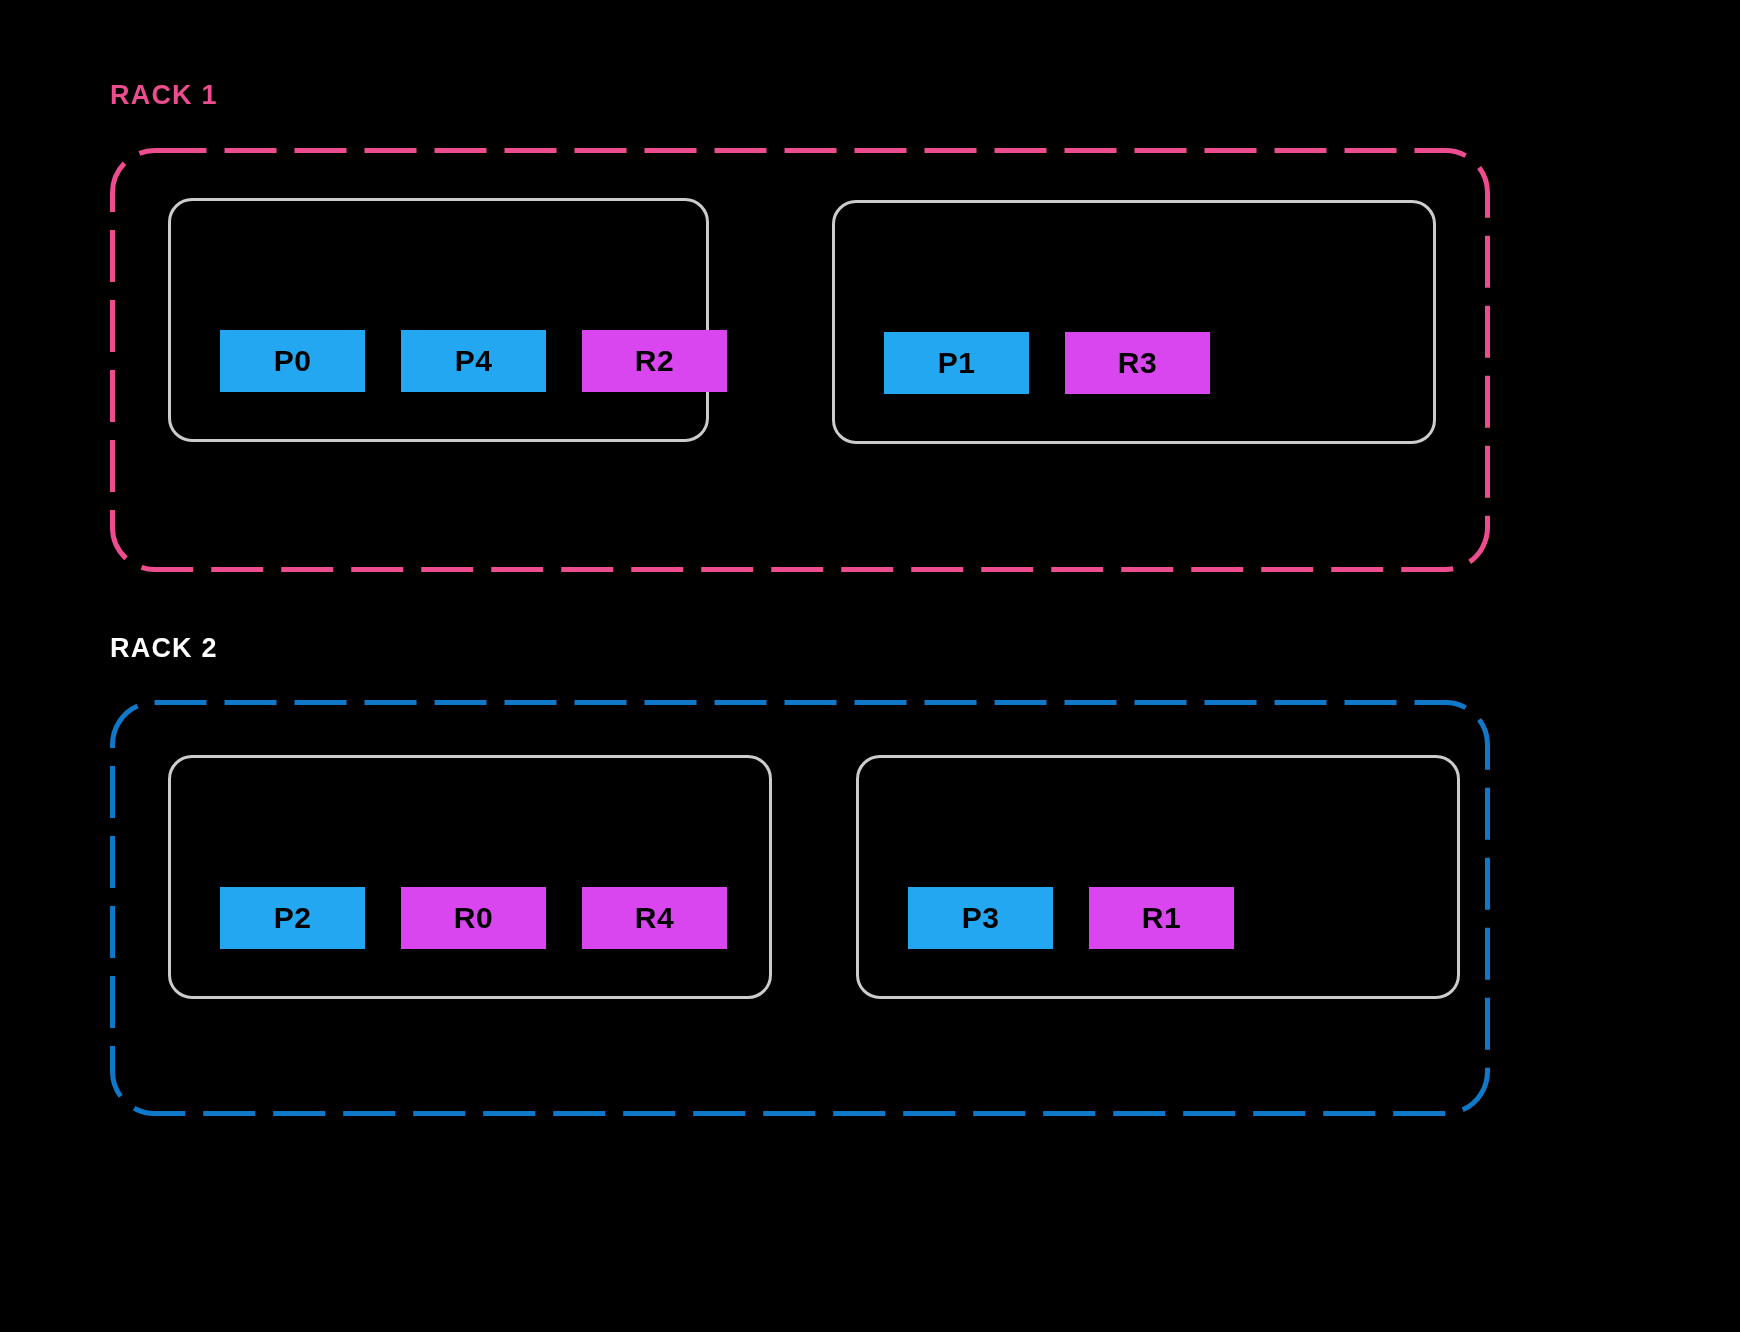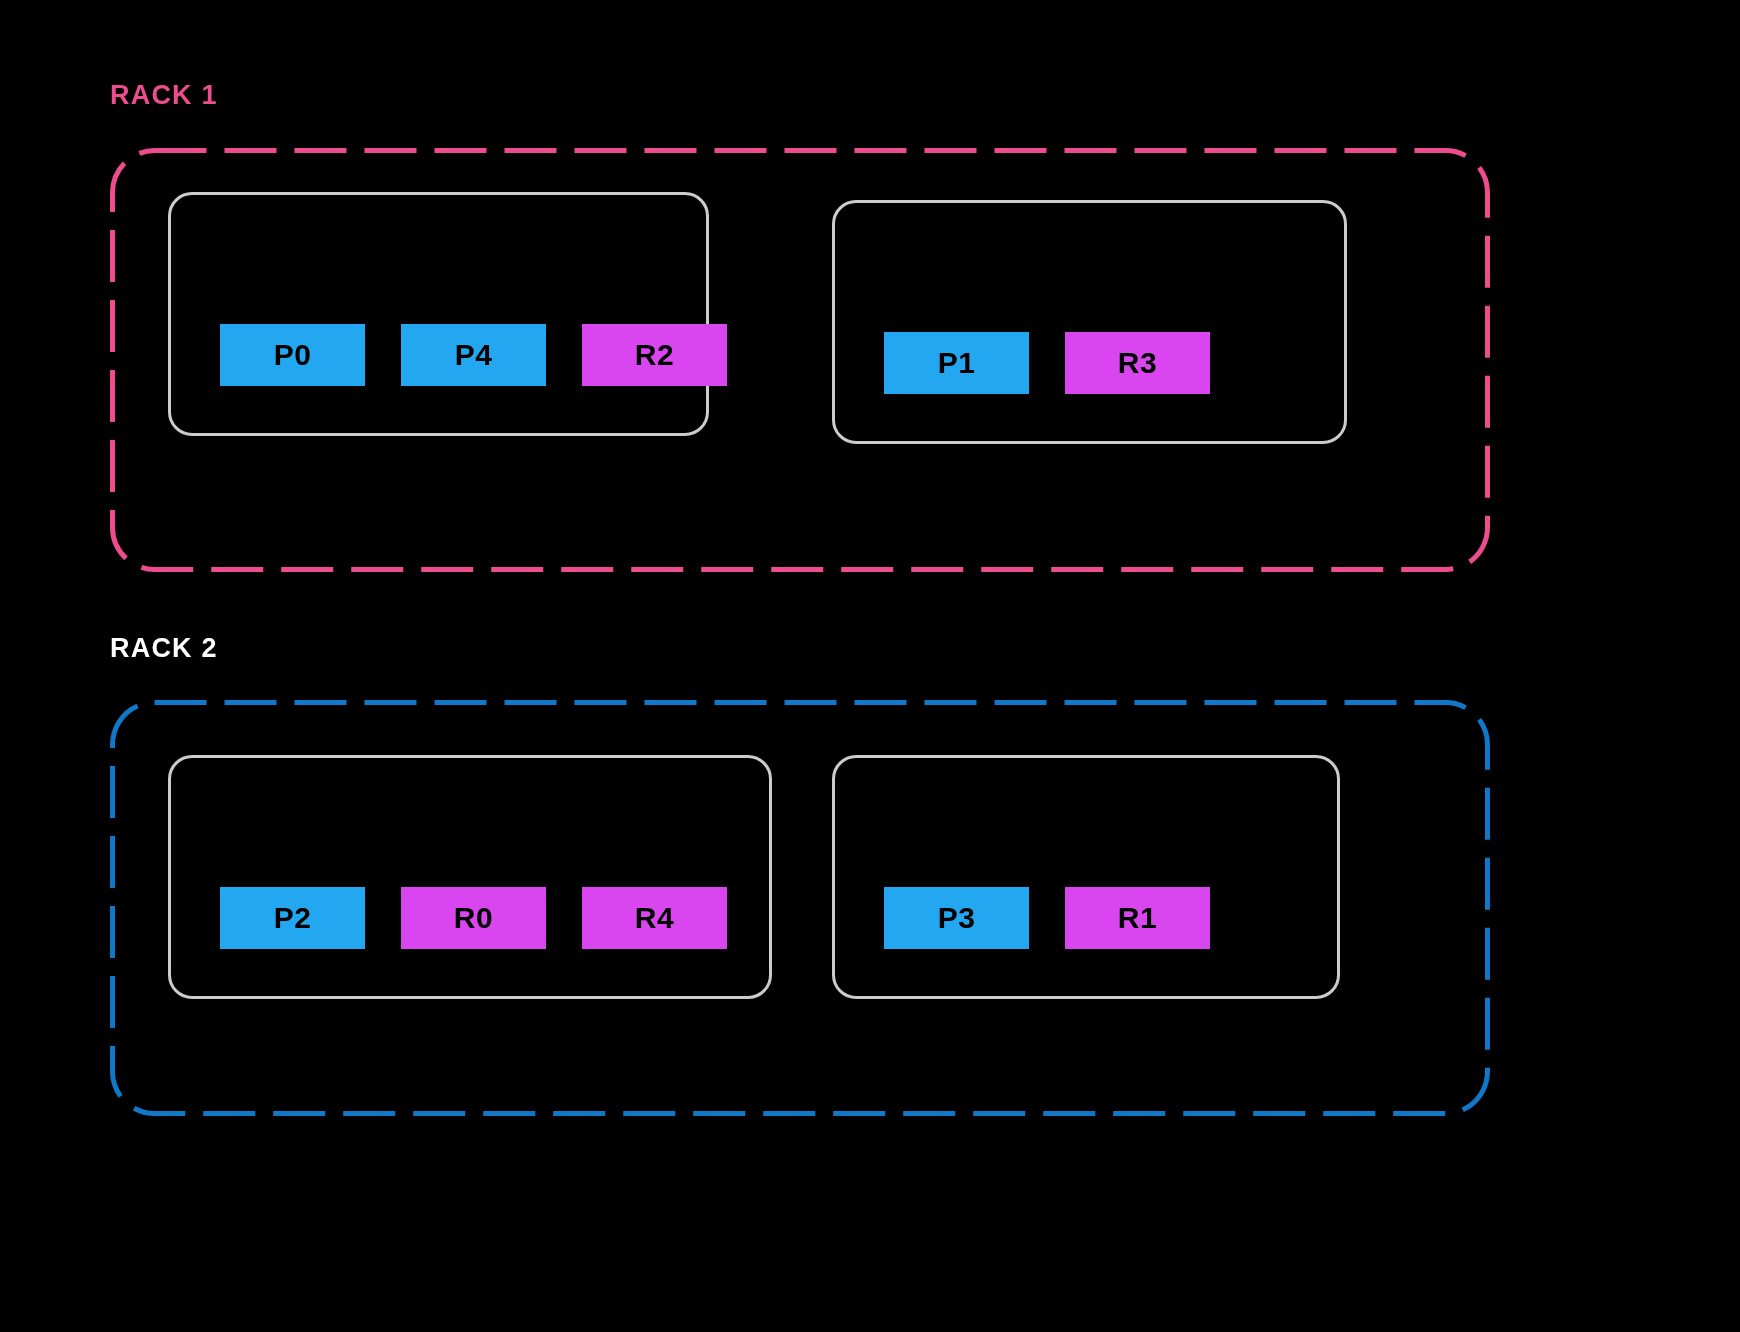--- a/index.html
+++ b/index.html
@@ -72,48 +72,48 @@
 <body>
 
 <div id="canvas">
     <div class="rack-group">
       <div class="rack-label" style="left: 110px; top: 82px; color: rgb(237, 76, 143);">RACK 1</div>
       <div class="rack-boundary" style="left: 110px; top: 148px; width: 1380px; height: 424px;">
         <svg width="1380" height="424" viewBox="0 0 1380 424">
           <rect x="2.5" y="2.5" width="1375" height="419" rx="42" ry="42" fill="none" stroke="#ED4C8F" stroke-width="5" stroke-dasharray="52 18" stroke-linecap="butt"></rect>
         </svg>
       </div>
-      <div class="broker" style="left: 168px; top: 192px; width: 541px; height: 244px;">
+      <div class="broker" style="left: 168px; top: 198px; width: 541px; height: 244px;">
         <div class="broker-inner">
           <div class="part leader">P0</div>
           <div class="part leader">P4</div>
           <div class="part replica">R2</div>
         </div>
       </div>
-      <div class="broker" style="left: 832px; top: 200px; width: 515px; height: 244px;">
+      <div class="broker" style="left: 832px; top: 200px; width: 604px; height: 244px;">
         <div class="broker-inner">
           <div class="part leader">P1</div>
           <div class="part replica">R3</div>
         </div>
       </div>
     </div>
     <div class="rack-group">
       <div class="rack-label" style="left: 110px; top: 635px; color: #ffffff;">RACK 2</div>
       <div class="rack-boundary" style="left: 110px; top: 700px; width: 1380px; height: 416px;">
         <svg width="1380" height="416" viewBox="0 0 1380 416">
           <rect x="2.5" y="2.5" width="1375" height="411" rx="42" ry="42" fill="none" stroke="#1078C8" stroke-width="5" stroke-dasharray="52 18" stroke-linecap="butt"></rect>
         </svg>
       </div>
       <div class="broker" style="left: 168px; top: 755px; width: 604px; height: 244px; text-align: right;">
         <div class="broker-inner">
           <div class="part leader">P2</div>
           <div class="part replica">R0</div>
           <div class="part replica">R4</div>
         </div>
       </div>
-      <div class="broker" style="left: 832px; top: 755px; width: 508px; height: 244px;">
+      <div class="broker" style="left: 856px; top: 755px; width: 604px; height: 244px;">
         <div class="broker-inner">
           <div class="part leader">P3</div>
           <div class="part replica">R1</div>
         </div>
       </div>
     </div>
   </div>
 
 </body></html>

